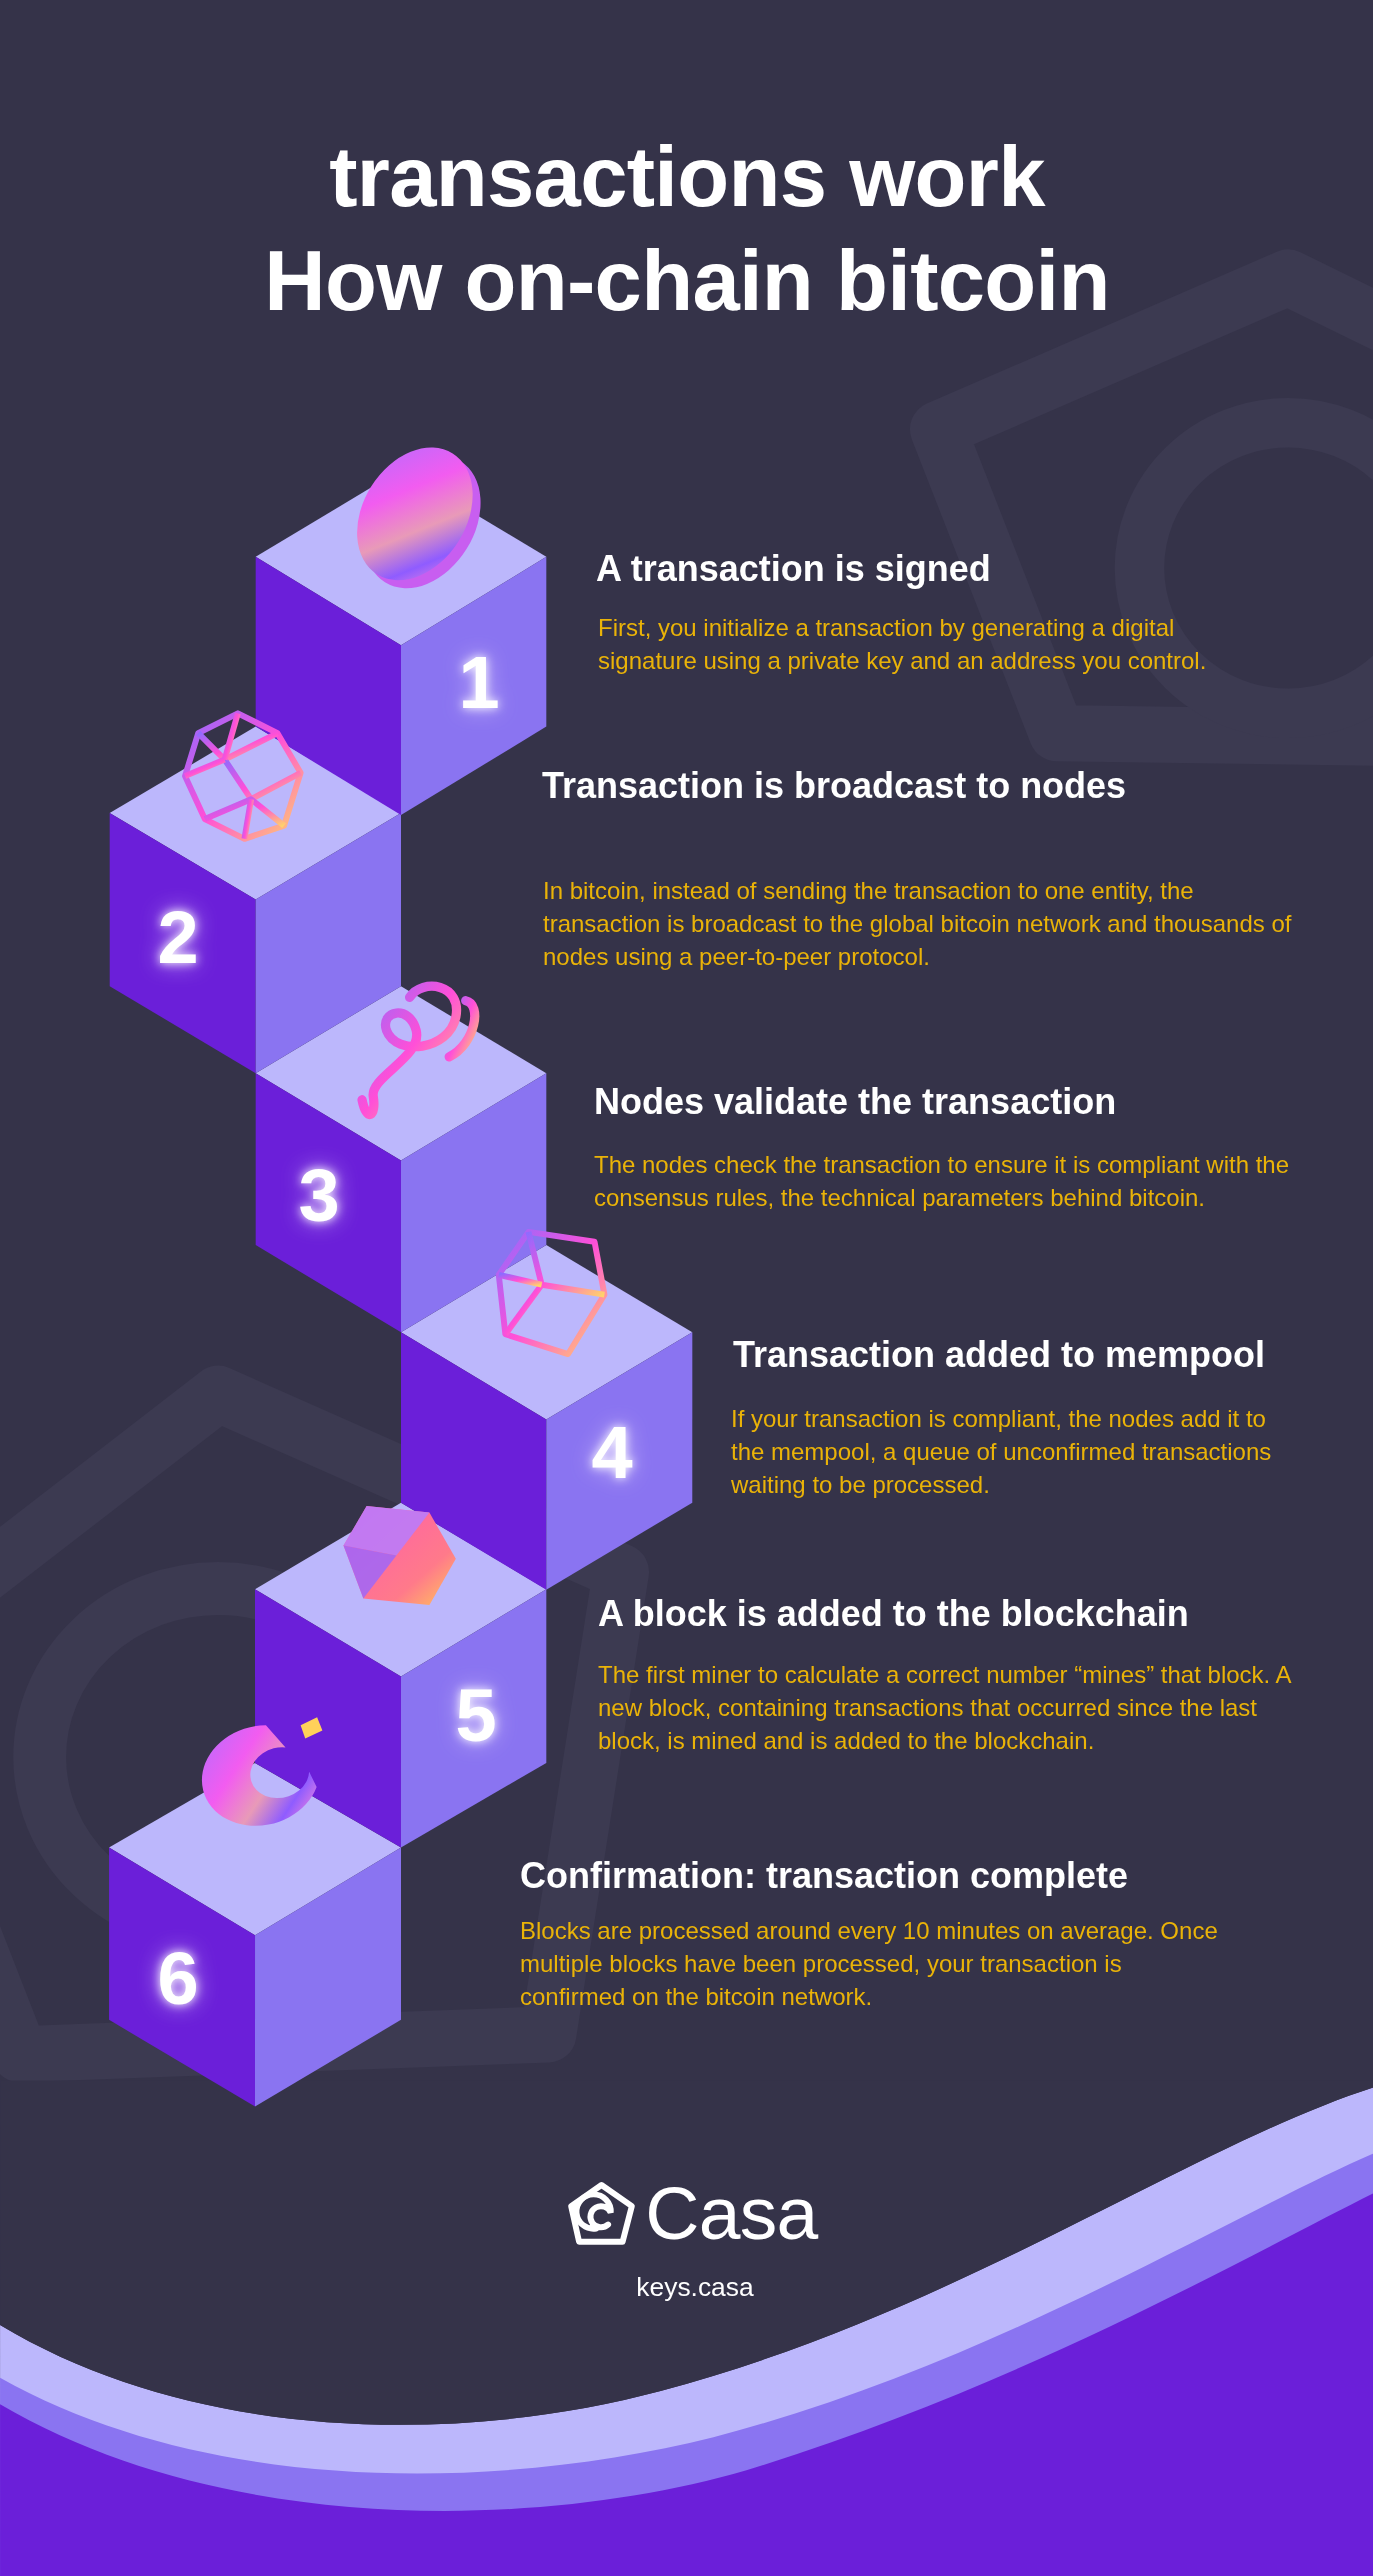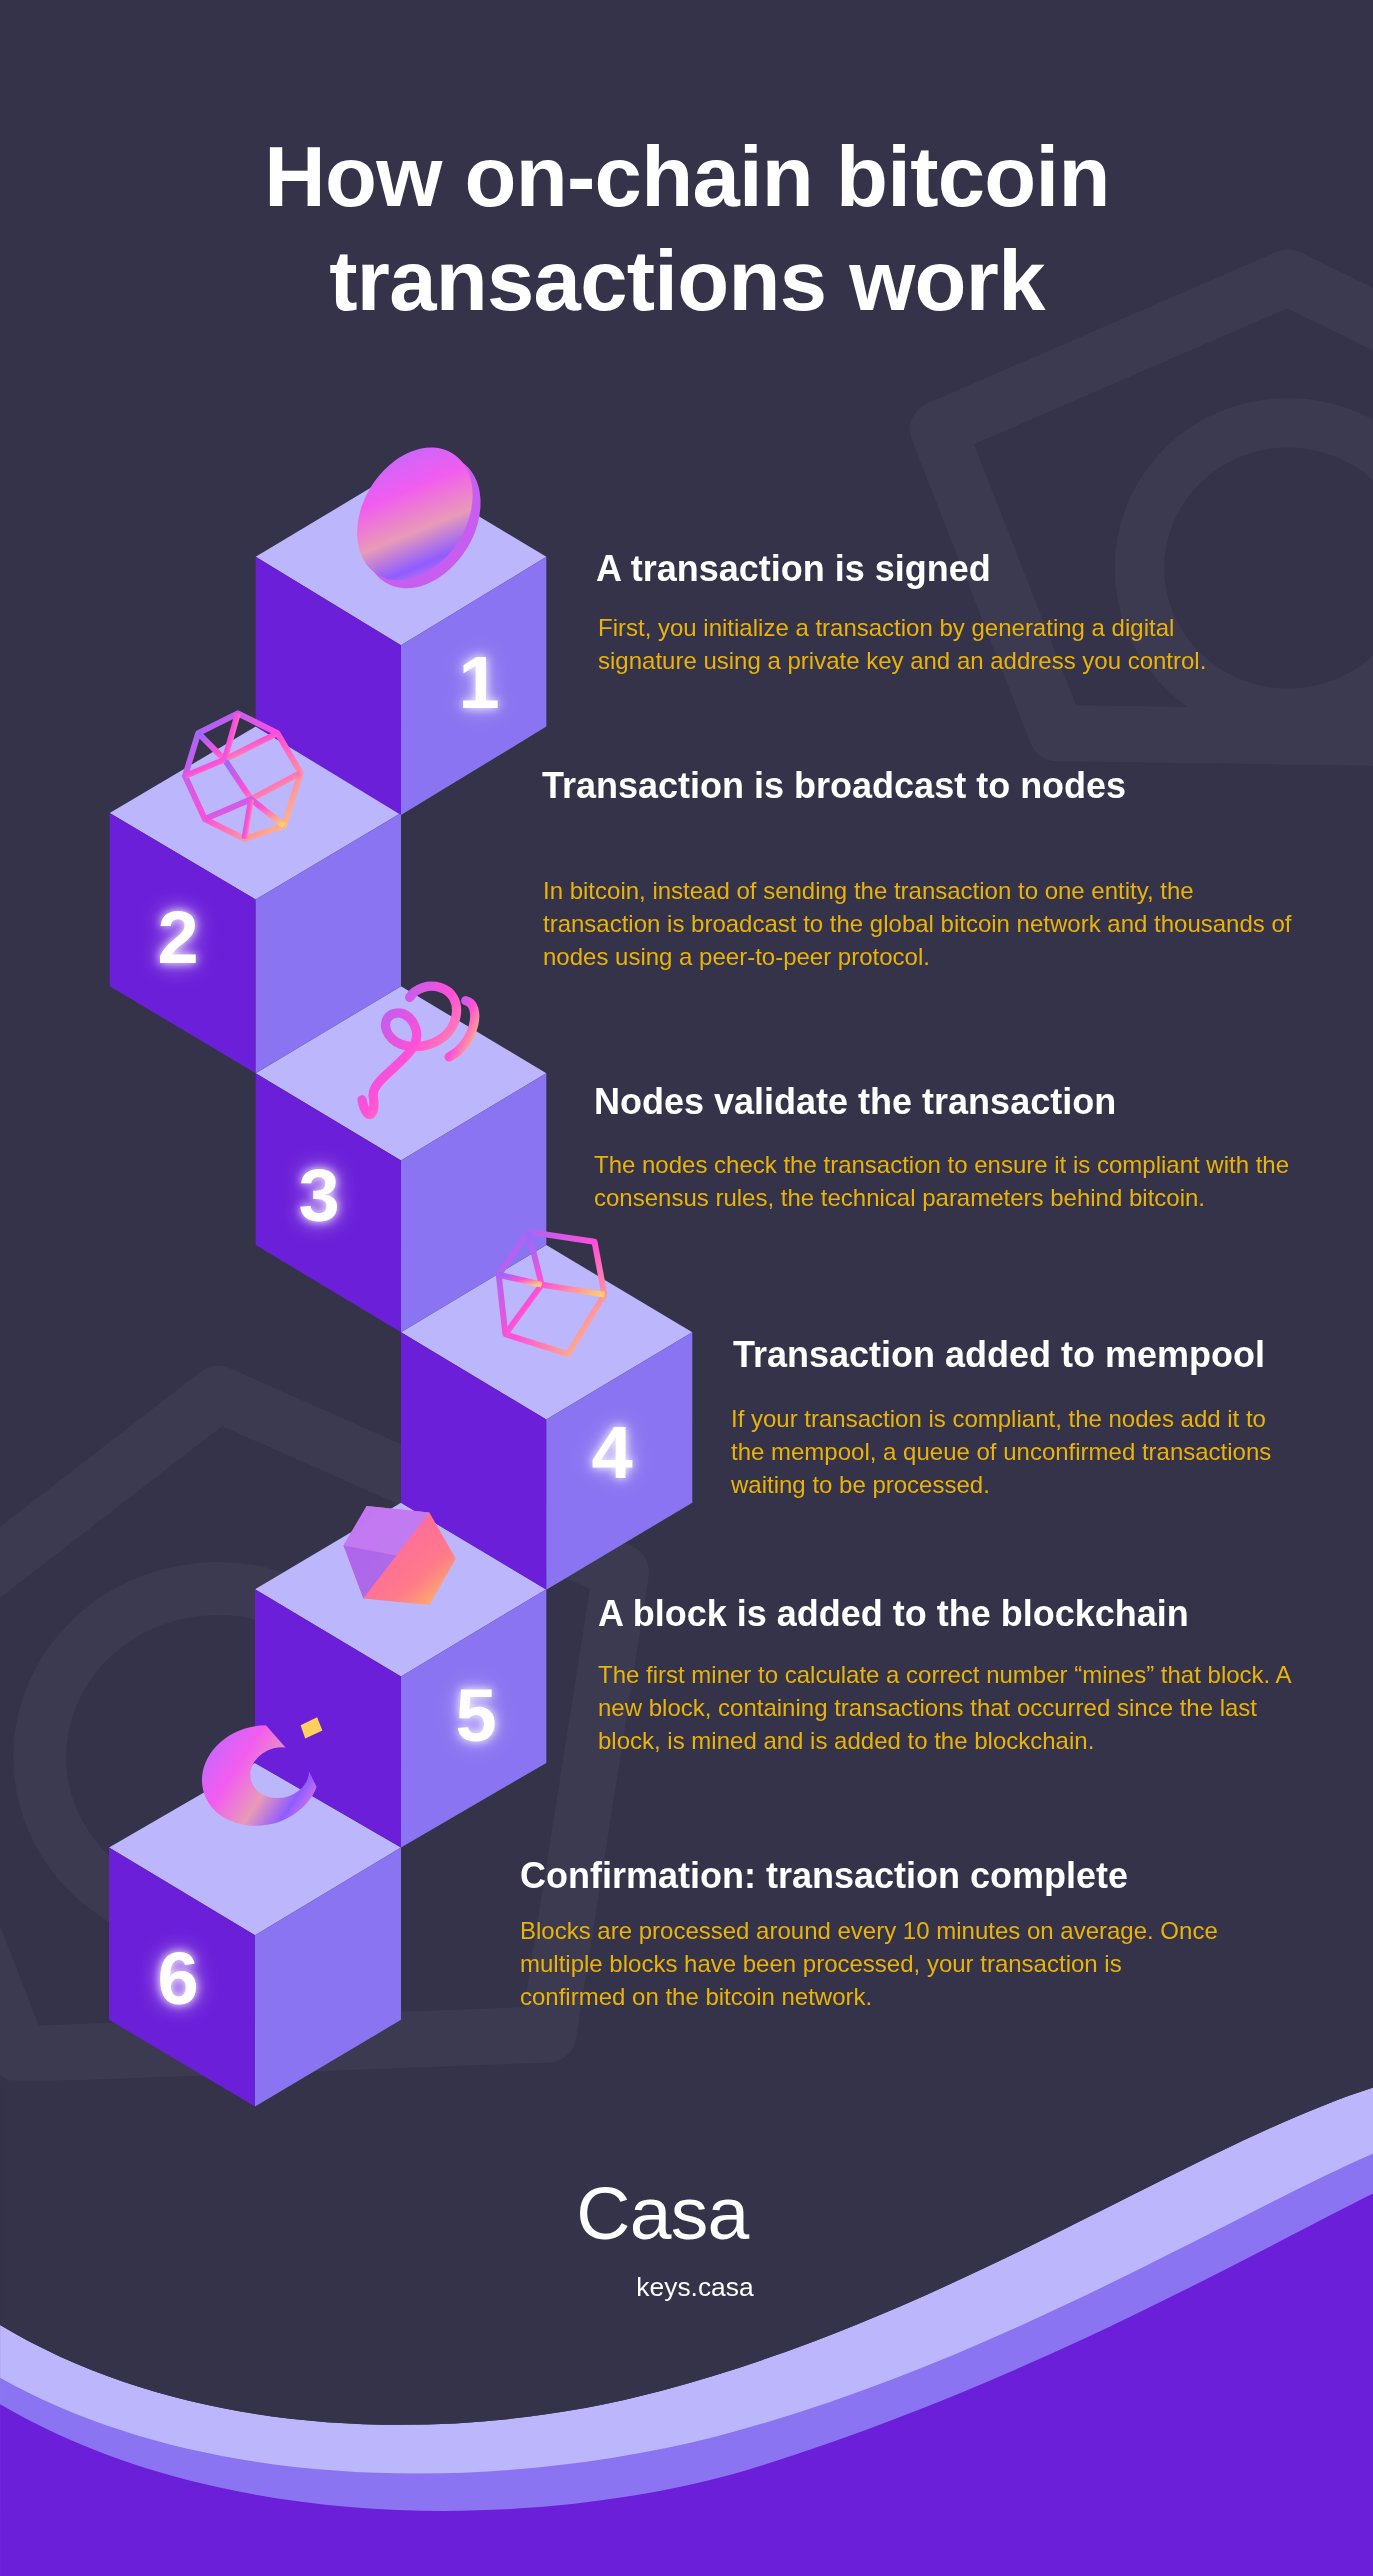--- a/index.html
+++ b/index.html
@@ -21,21 +21,21 @@
     white-space: nowrap;
   }
   .step-desc {
     position: absolute; font-size: 24px; line-height: 33px; color: #eab308;
   }
   .num {
     position: absolute; width: 92px; text-align: center;
     font-weight: 700; font-size: 74px; line-height: 79px; color: #ffffff;
     text-shadow: 0 0 9.2px rgba(255,255,255,0.95), 0 0 22.5px rgba(230,215,255,0.8);
   }
-  .logo-wrap { position: absolute; left: 567px; top: 2174px; height: 79px; display: flex; align-items: center; flex-direction: column; }
+  .logo-wrap { position: absolute; left: 567px; top: 2174px; height: 79px; display: flex; align-items: center; }
   .logo-text { font-size: 75px; font-weight: 400; line-height: 79px; margin-left: 9.2px; letter-spacing: -0.7px; }
   .url { position: absolute; left: 0; width: 1374px; top: 2271px; text-align: center; font-size: 26.4px; line-height: 33px; padding-left: 8px; }
 </style>
 </head>
 <body>
 
 <svg id="bg-svg" width="1374" height="2576" viewBox="0 0 2080 3900">
   <defs>
     <clipPath id="wm-clip">
         <rect x="0" y="0" width="2080" height="3900"></rect>
@@ -55,22 +55,22 @@
     <path d="M0,3900 L0,3520 C300,3700 700,3700 1000,3620 C1450,3500 1800,3250 2080,3160 L2080,3900 Z" fill="#bcb7fc"></path>
     <path d="M0,3900 L0,3600 C320,3780 760,3770 1080,3690 C1500,3580 1850,3360 2080,3260 L2080,3900 Z" fill="#8a74f1"></path>
     <path d="M0,3900 L0,3640 C340,3840 820,3830 1130,3740 C1550,3610 1880,3420 2080,3320 L2080,3900 Z" fill="#6b1fd9"></path>
     <path d="M0,3900 L0,3640 C340,3840 820,3830 1130,3740 C1550,3610 1880,3420 2080,3320" fill="none" stroke="#6b1fd9" stroke-width="0"></path>
   </g>
 
   <path d="M0,3150 L2080,3150 L2080,3160 C1800,3250 1450,3500 1000,3620 C700,3700 300,3700 0,3520 Z" fill="#353349"></path>
 </svg>
 
 <div class="title">
+  <div>transactions work</div>
   <div>How on-chain bitcoin</div>
-  <div>transactions work</div>
 </div>
 
 <svg id="stairs-svg" width="1374" height="2576" viewBox="0 0 2080 3900">
   <defs>
     <linearGradient id="holo1" x1="0" y1="0" x2="1" y2="1">
       <stop offset="0" stop-color="#b46cff"></stop>
       <stop offset="0.35" stop-color="#f25cf0"></stop>
       <stop offset="0.6" stop-color="#e89ab8"></stop>
       <stop offset="0.8" stop-color="#8f5cff"></stop>
       <stop offset="1" stop-color="#ff8ad8"></stop>

